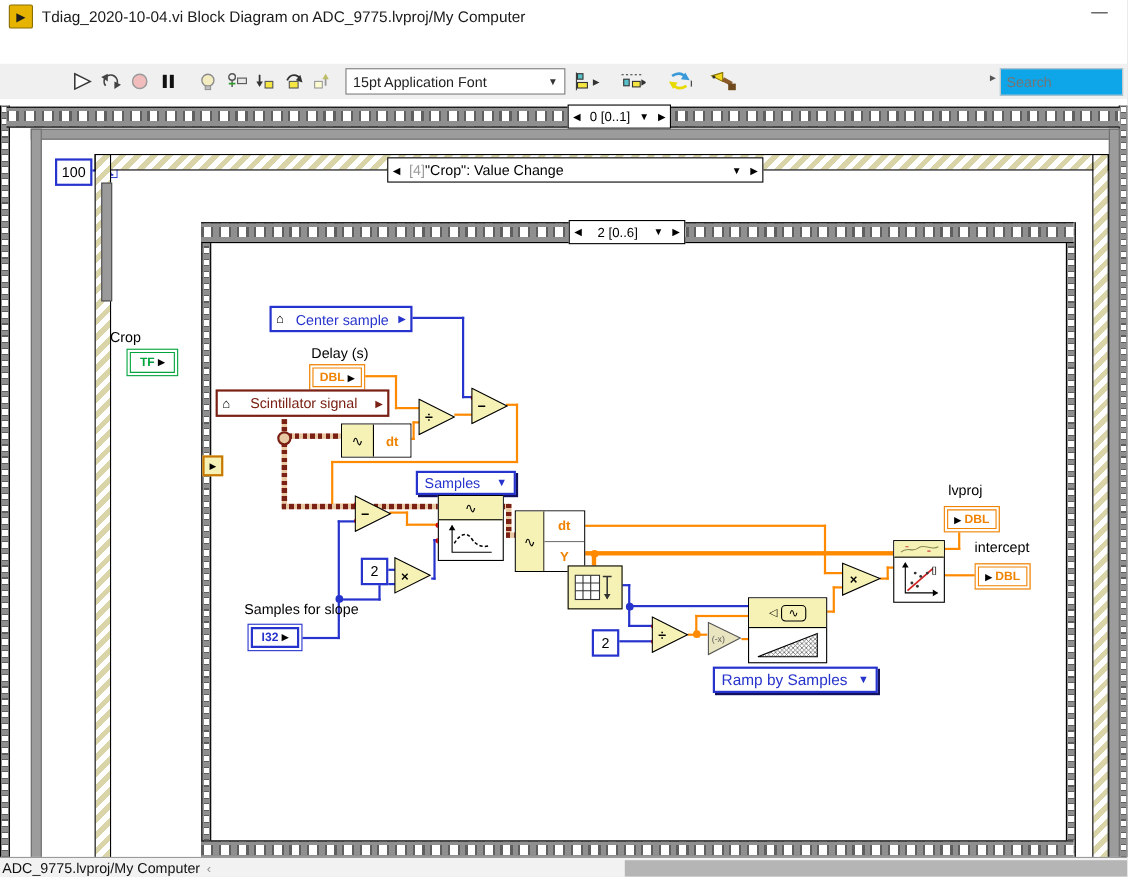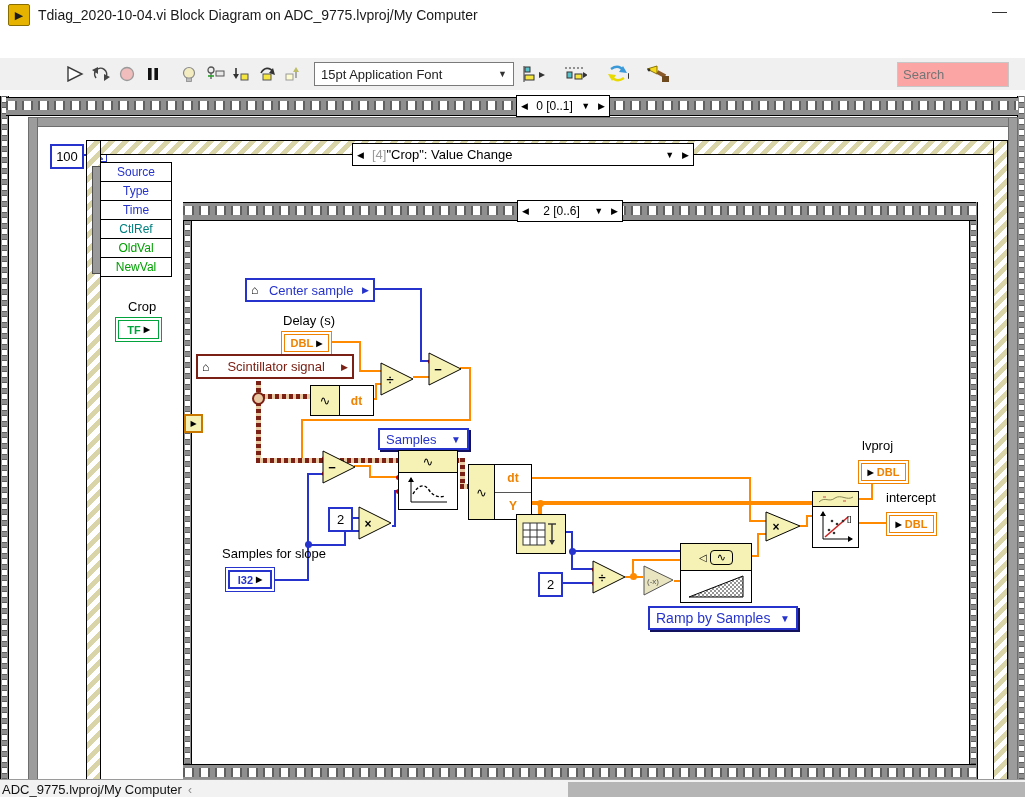--- a/index.html
+++ b/index.html
@@ -8,21 +8,21 @@
   
   #titlebar{left:0;top:0;width:1025px;height:30px;background:#fff;display:flex;align-items:center;}
   #appicon{width:20px;height:20px;margin:0 8px 0 8px;background:#e6b400;border:1px solid #8a6d00;border-radius:2px;display:flex;align-items:center;justify-content:center;color:#1c1c1c;font-size:11px;}
   #title{font-size:14px;color:#1a1a1a;}
   #minbtn{position:absolute;right:18px;top:2px;font-size:15px;color:#333;}
   #menubar{left:0;top:30px;width:1025px;height:27px;background:#f0f0f0;border-bottom:1px solid #d5d5d5;display:flex;align-items:center;}
   .menuitem{font-size:14px;color:#1a1a1a;padding:4px 10px;}
   #toolbar{left:0;top:58px;width:1025px;height:32px;background:#f0f0f0;border-bottom:1px solid #8c8c8c;display:flex;align-items:center;}
   .tbicon{width:24px;height:22px;display:flex;align-items:center;justify-content:center;margin:0 1px;}
   #fontbox{width:186px;height:22px;background:#fff;border:1px solid #7a7a7a;display:flex;align-items:center;justify-content:space-between;padding:0 6px;font-size:13px;color:#222;margin:0 8px;}
-  #searchwrap{position:absolute;right:16px;top:4px;width:110px;height:23px;background:#fca5a5;border:1px solid #c7c7c7;display:flex;align-items:center;}
+  #searchwrap{position:absolute;right:4px;top:4px;width:110px;height:23px;background:#0ea5e9;border:1px solid #c7c7c7;display:flex;align-items:center;}
   #searchwrap input{border:none;outline:none;width:100%;font-size:13px;color:#444;padding:0 5px;font-family:"Liberation Sans",sans-serif;background:transparent;}
   .presearch{position:absolute;right:118px;top:8px;font-size:9px;color:#555;}
   
   .filmh{background-color:#8f8f8f;border-top:1px solid #000;border-bottom:1px solid #000;
     background-image:linear-gradient(180deg,#8f8f8f 0 3px,rgba(0,0,0,0) 3px 12px,#8f8f8f 12px 15px),
     repeating-linear-gradient(90deg,#5f5f5f 0 2px,#ffffff 2px 9px,#5f5f5f 9px 11px,#8f8f8f 11px 16px);}
   .filmv{background-color:#8f8f8f;border-left:1px solid #000;border-right:1px solid #000;
     background-image:linear-gradient(90deg,#8f8f8f 0 1px,rgba(0,0,0,0) 1px 6px,#8f8f8f 6px 7px),
     repeating-linear-gradient(180deg,#5f5f5f 0 1px,#ffffff 1px 6px,#5f5f5f 6px 7px,#8f8f8f 7px 11px);}
   .hatch{background:repeating-linear-gradient(135deg,#ffffff 0 5px,#d9d5a8 5px 10px);border:1px solid #000;}
@@ -232,30 +232,22 @@
   <div class="abs sel" style="left:352px;top:143px;width:340px;height:21px;font-size:13px;">
     <span class="nav">◀</span>
     <span style="color:#9a9a9a;margin-left:4px">[4]</span>
     <span style="flex:1"> "Crop": Value Change</span>
     <span class="ddown">▼</span>
     <span class="nav">▶</span>
   </div>
 
 
   <div id="evbar"></div>
-  <div id="evnode">
-    <div class="row c-blue">Source</div>
-    <div class="row c-blue">Type</div>
-    <div class="row c-blue">Time</div>
-    <div class="row c-teal">CtlRef</div>
-    <div class="row c-green">OldVal</div>
-    <div class="row c-green">NewVal</div>
-  </div>
-
-  <div class="lbl" style="left:128px;top:299px;">Crop</div>
+
+  <div class="lbl" style="left:100px;top:299px;">Crop</div>
   <div class="term t-tf" style="left:115px;top:317px;width:45px;height:23px;">
     <span>TF</span>
       <span class="outarrow">▶</span>
   </div>
 
   <div class="abs filmv" style="left:183px;top:202px;width:7px;height:579px;"></div>
   <div class="abs filmv" style="left:969px;top:202px;width:7px;height:579px;"></div>
   <div class="abs filmh" style="left:183px;top:202px;width:793px;height:17px;"></div>
   <div class="abs filmh" style="left:183px;top:764px;width:793px;height:17px;"></div>
   <div class="abs sel" style="left:517px;top:200px;width:104px;height:20px;">

